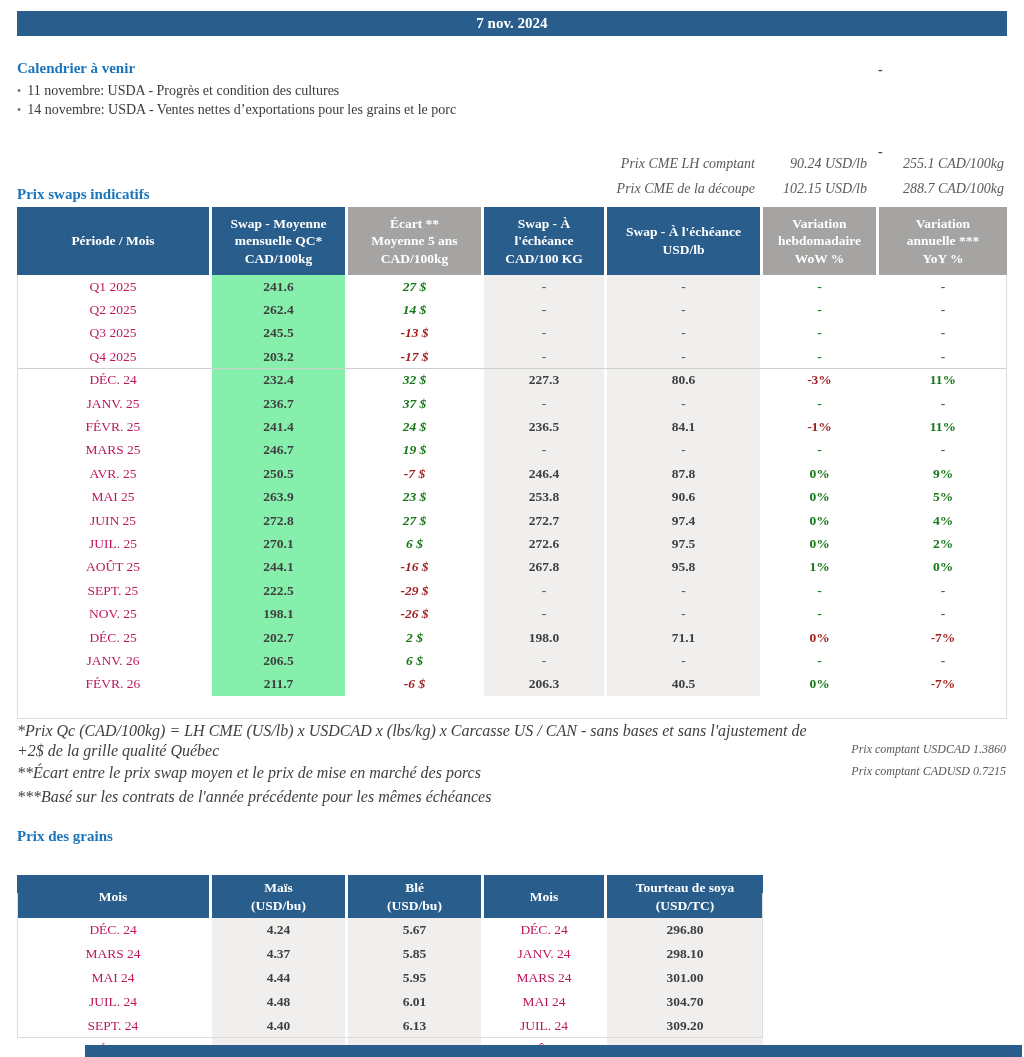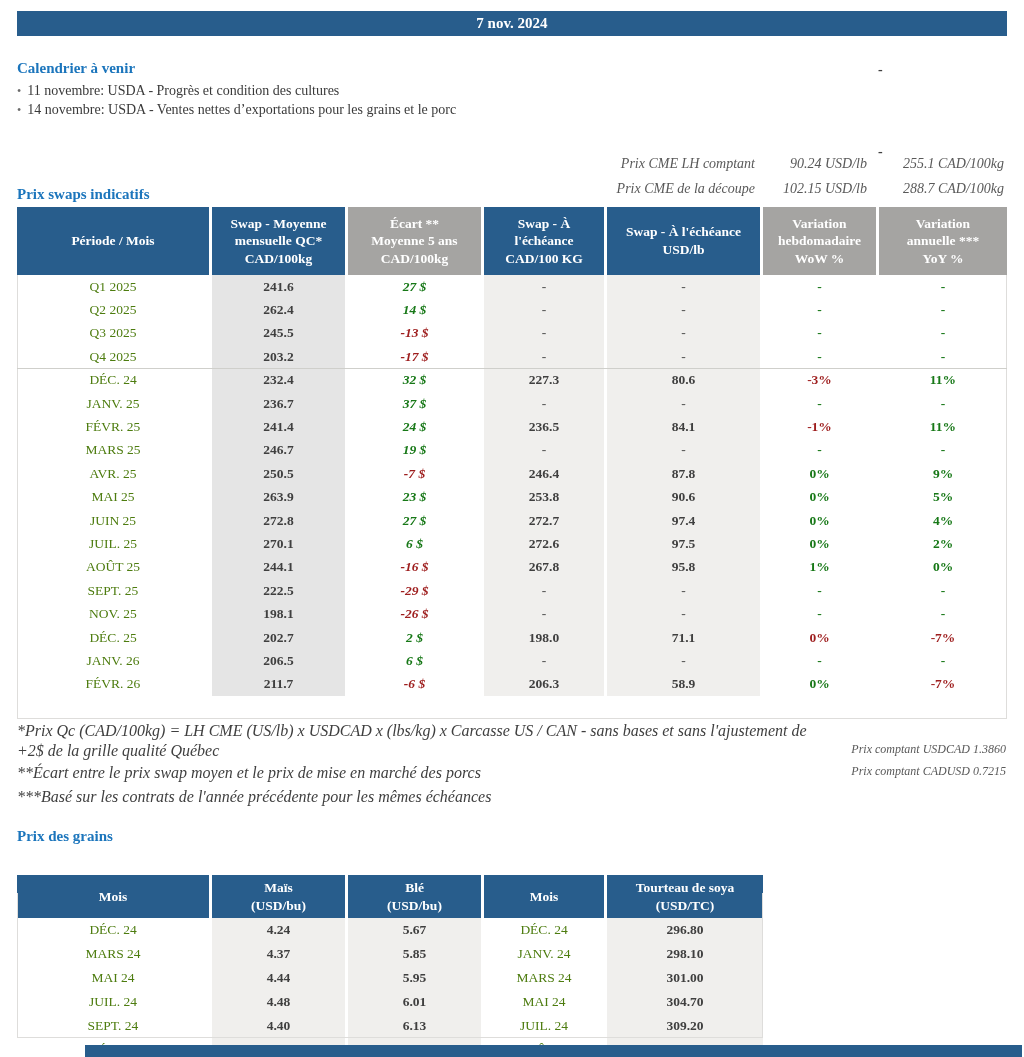--- a/index.html
+++ b/index.html
@@ -44,22 +44,22 @@
   thead th {
     color:#ffffff; font-size:13.5px; font-weight:bold; white-space:pre-line; line-height:1.3;
   }
   .swaps thead th { height:68px; }
   .grains thead th { height:43px; }
   th.blue { background:#285d8c; }
   th.grayhd { background:#a5a4a2; }
 
   tbody td { height:23.4px; font-size:13.5px; font-weight:bold; color:#3f3f3f; }
   .grains tbody td { height:24px; }
-  td.per { font-weight:normal; color:#4d7c0f;margin-top:10px; }
-  td.avg { background:#e5e5e5; }
+  td.per { font-weight:normal; color:#be185d;margin-top:10px; }
+  td.avg { background:#86efac; }
   td.gap { font-style:italic; }
   td.set { background:#f0efed; }
   td.valbg { background:#f0efed; }
 
   .green { color:#177817; }
   .red   { color:#9e1e1e; }
   .gray  { color:#595959; }
   .dark  { color:#3f3f3f; }
 
   
@@ -283,21 +283,21 @@
         <td class="set gray">-</td>
         <td class="set gray">-</td>
         <td class="pct green">-</td>
         <td class="pct green">-</td>
       </tr>
       <tr>
         <td class="per">FÉVR. 26</td>
         <td class="avg">211.7</td>
         <td class="gap red">-6 $</td>
         <td class="set dark">206.3</td>
-        <td class="set dark">58.9</td>
+        <td class="set dark">40.5</td>
         <td class="pct green">0%</td>
         <td class="pct red">-7%</td>
       </tr>
     </tbody>
   </table>
 
   <div class="frame" style="left:17px; top:275px; width:990px; height:444px;"></div>
   <div class="sep-line" style="top:368px;"></div>
 
   <div class="footnote" style="top:722px">*Prix Qc (CAD/100kg) = LH CME (US/lb) x USDCAD x (lbs/kg) x Carcasse US / CAN - sans bases et sans l'ajustement de</div>

